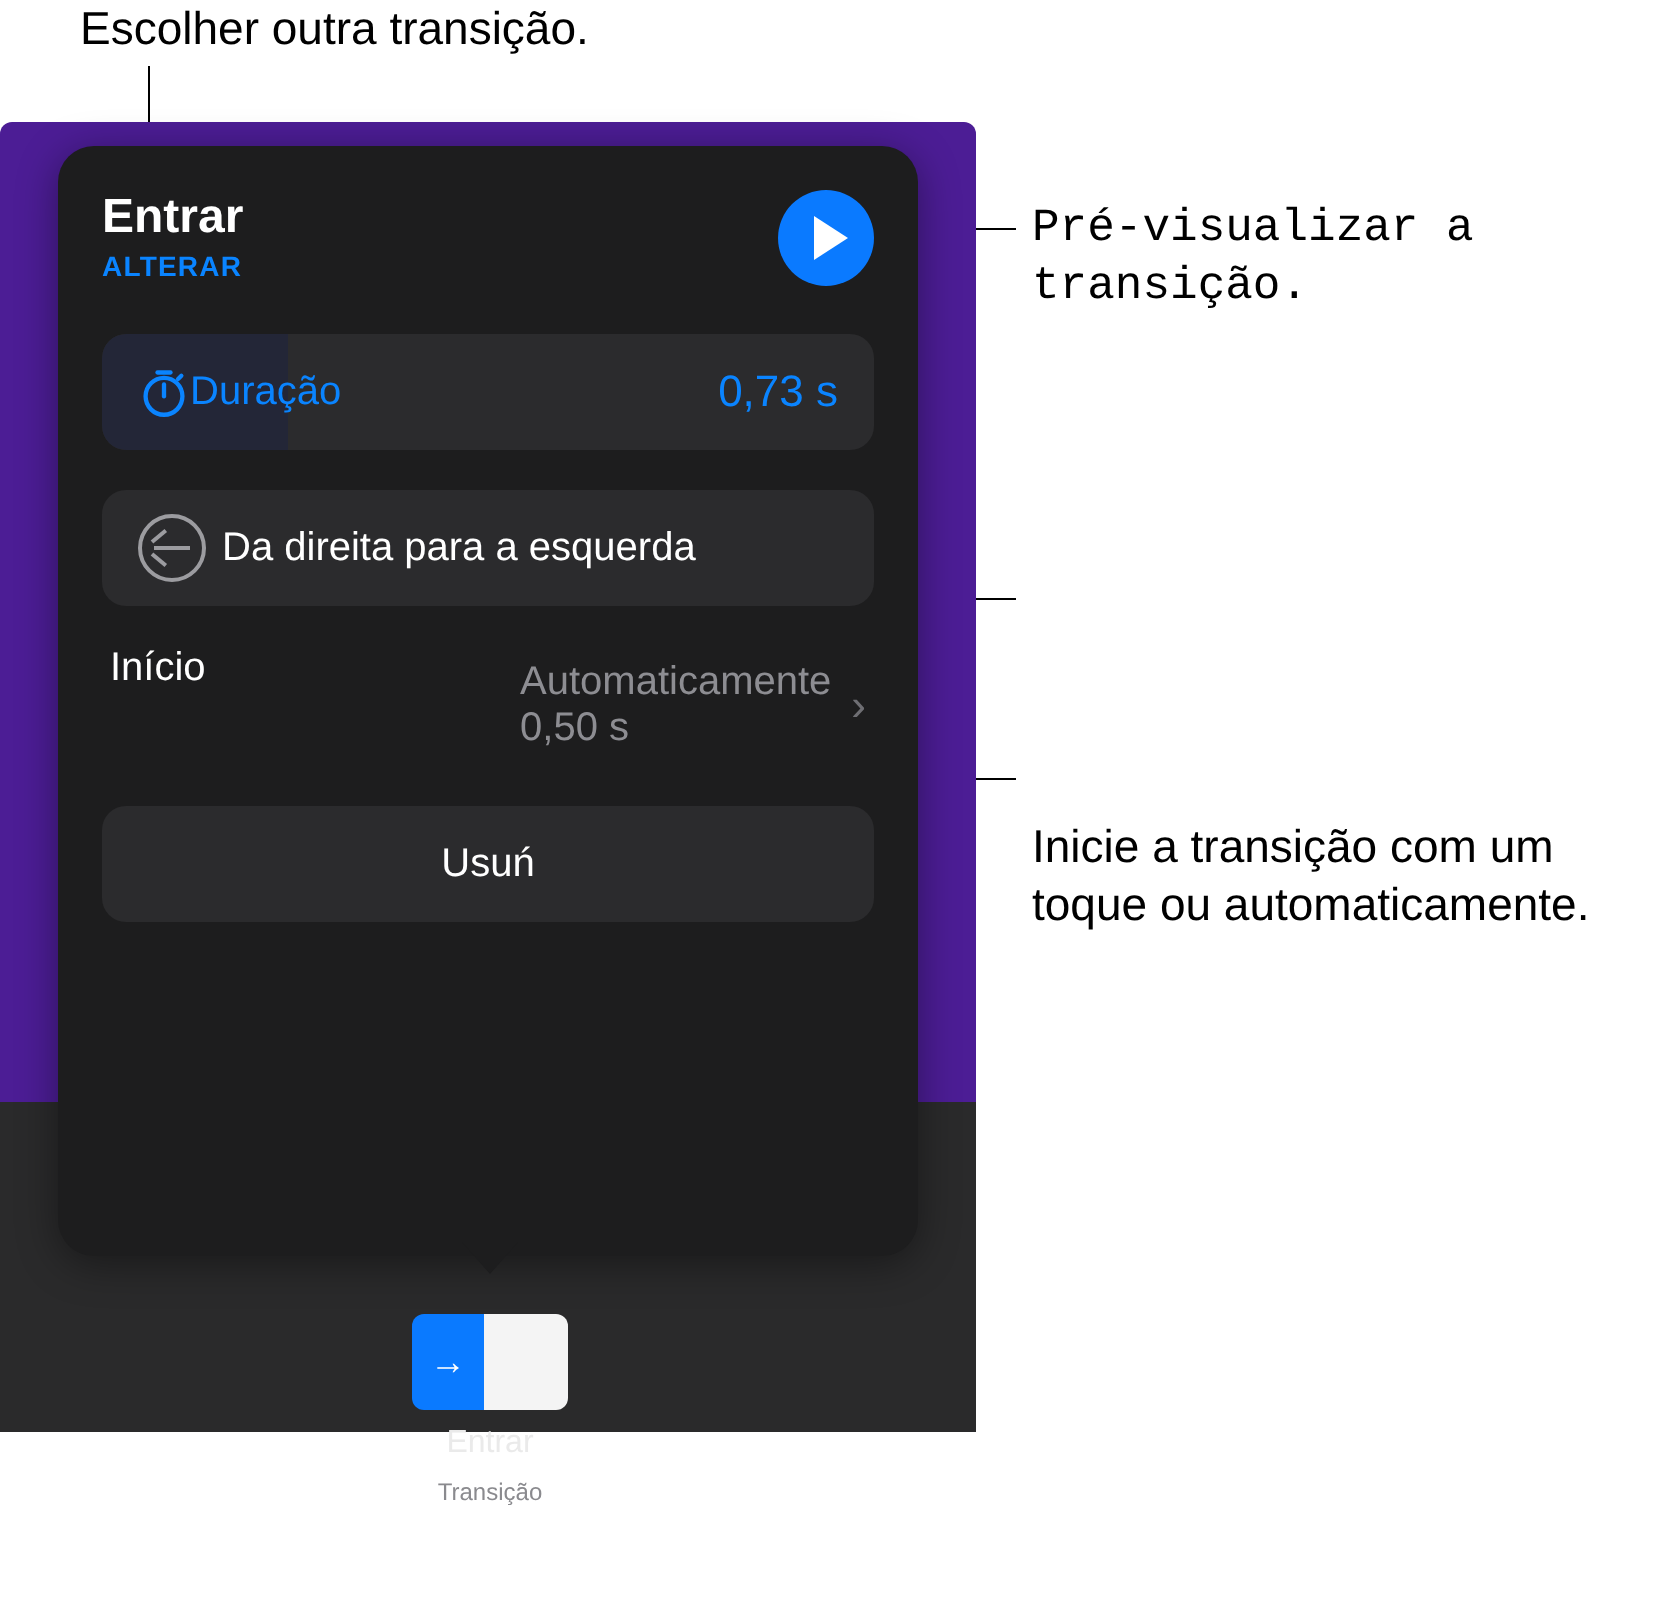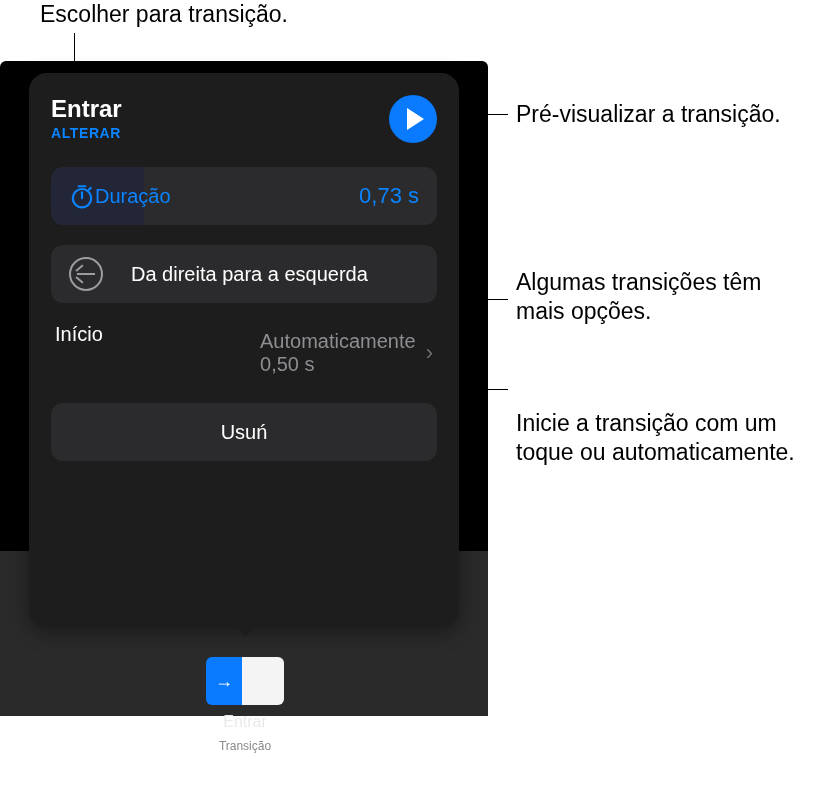--- a/index.html
+++ b/index.html
@@ -4,21 +4,21 @@
 <style>
   * { box-sizing: border-box; margin: 0; padding: 0; }
   html, body { width: 828px; height: 806px; background: #fff; font-family: -apple-system, "Helvetica Neue", Arial, sans-serif; }
   .stage { position: relative; width: 828px; height: 806px; }
 
   
   .device {
     position: absolute;
     left: 0; top: 61px;
     width: 488px; height: 655px;
-    background: #000000;
+    background: #4c1d95;
     border-radius: 6px;
     overflow: visible;
   }
   .panel {
     position: absolute;
     left: 29px; top: 12px;
     width: 430px; height: 555px;
     background: #1d1d1e;
     border-radius: 18px;
     padding: 22px 22px 0 22px;
@@ -49,21 +49,21 @@
     height: 58px; padding: 0 18px;
     margin-bottom: 20px;
   }
   .card.duration { justify-content: space-between; position: relative; overflow: hidden; }
   .dur-fill { position:absolute; left:0; top:0; bottom:0; width:24%; background:#232637; border-radius:12px 0 0 12px; }
   .dur-left { display:flex; align-items:center; position: relative; z-index:1; }
   .dur-label { color:#0a84ff; font-size:20px; font-weight:500; }
   .dur-val   { color:#0a84ff; font-size:22px; font-weight:500; position:relative; z-index:1; }
   .timer-icon { width:26px; height:26px; }
 
-  .card.direction { gap: 28px; }
+  .card.direction { gap: 8px; }
   .dir-icon-wrap { width:34px; height:34px; border-radius:50%; border:2px solid #9c9ca0; display:flex; align-items:center; justify-content:center; }
   .dir-arrow { width:18px; height:2px; background:#9c9ca0; position:relative; }
   .dir-arrow:before, .dir-arrow:after{
     content:""; position:absolute; left:-1px; width:9px; height:2px; background:#9c9ca0;
   }
   .dir-arrow:before{ top:-3px; transform:rotate(-40deg); transform-origin:left; }
   .dir-arrow:after { top: 3px; transform:rotate( 40deg); transform-origin:left; }
   .dir-label { color:#fff; font-size:20px; }
 
   .row-start {
@@ -112,27 +112,26 @@
   
   .callout { position:absolute; color:#000; font-size:23px; line-height:1.28; }
   .line { position:absolute; background:#000; height:1px; }
   .line.v { width:1px; }
 </style>
 </head>
 <body>
 
 <div class="stage">
 
-  <div class="callout" style="left:40px; top:0; width:360px;">Escolher para transição.</div>
+  <div class="callout" style="left:40px; top:0; width:360px;">Escolher outra transição.</div>
   <div class="line v" style="left:74px; top:33px; height:76px;"></div>
 
-  <div class="callout" style="left:516px; top:100px; width:290px;">Pré-visualizar a transição.</div>
+  <div class="callout" style="left:516px; top:100px; width:290px;font-family:Liberation Mono, monospace;">Pré-visualizar a transição.</div>
   <div class="line" style="left:446px; top:114px; width:62px;"></div>
 
-  <div class="callout" style="left:516px; top:268px; width:300px;">Algumas transições têm mais opções.</div>
   <div class="line" style="left:424px; top:299px; width:84px;"></div>
 
   <div class="callout" style="left:516px; top:374px; width:300px;margin-top:35px;">Inicie a transição com um toque ou automaticamente.</div>
   <div class="line" style="left:451px; top:389px; width:57px;"></div>
 
   <div class="device">
     <div class="bottom"></div>
 
     <div class="panel">
       <div class="panel-header">

